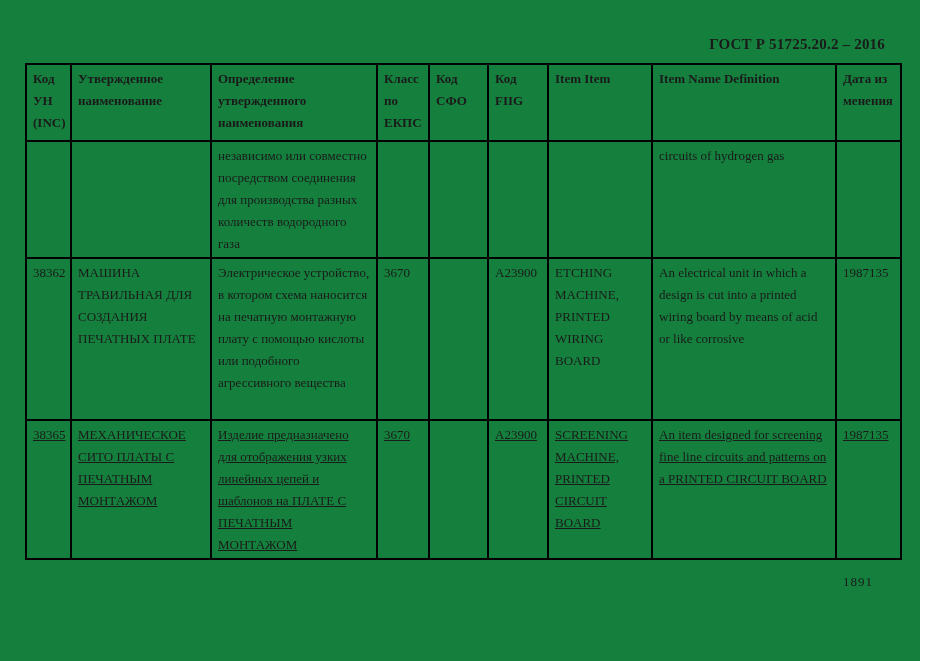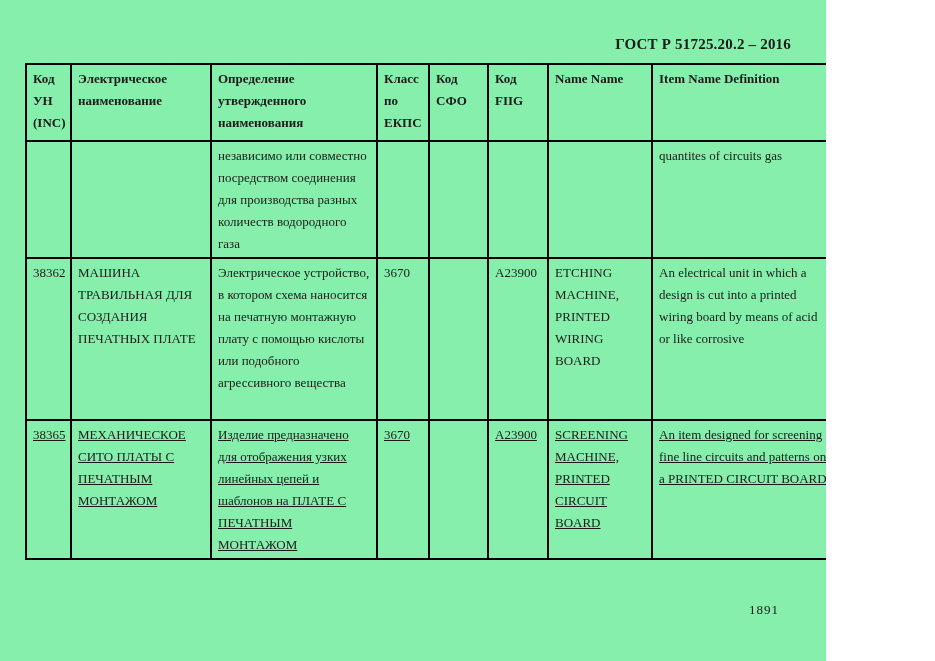--- a/index.html
+++ b/index.html
@@ -2,23 +2,23 @@
 <html lang="ru"><head>
 <meta charset="utf-8">
 <style>
   html, body {
     margin: 0;
     padding: 0;
     background: #ffffff;
   }
   .page {
     position: relative;
-    width: 826px;
+    width: 920px;
     height: 661px;
-    background: #86efac;
+    background: #15803d;
     font-family: "Liberation Serif", "DejaVu Serif", serif;
     color: #1a1a1a;
     overflow: hidden;
   }
   .doc-title {
     position: absolute;
     top: 36px;
     right: 35px;
     font-size: 15px;
     font-weight: bold;
@@ -47,21 +47,21 @@
     font-weight: bold;
   }
   tr.hdr    { height: 77px; }
   tr.row-0  { height: 108px; }
   tr.row-1  { height: 162px; }
   tr.row-2  { height: 139px; text-decoration: underline; }
   tr.row-3  { height: 29px; }
   th.brk    { word-break: break-all; margin-left: 32px; }
   .page-number {
     position: absolute;
-    top: 602px;
+    top: 574px;
     right: 47px;
     font-size: 13px;
     letter-spacing: 1px;
   }
 </style>
 </head>
 <body>
 
 <div class="page">
 
@@ -75,40 +75,40 @@
       <col style="width:52px">
       <col style="width:59px">
       <col style="width:60px">
       <col style="width:104px">
       <col style="width:184px">
       <col style="width:65px">
     </colgroup>
     <thead>
       <tr class="hdr">
         <th>Код УН (INC)</th>
-        <th>Электрическое наименование</th>
+        <th>Утвержденное наименование</th>
         <th>Определение утвержденного наименования</th>
         <th>Класс по ЕКПС</th>
         <th>Код СФО</th>
         <th>Код FIIG</th>
-        <th>Name Name</th>
+        <th>Item Item</th>
         <th>Item Name Definition</th>
         <th class="brk">Дата изменения</th>
       </tr>
     </thead>
     <tbody>
       <tr class="row-0">
         <td></td>
         <td></td>
         <td>независимо или совместно посредством соединения для производства разных количеств водородного газа</td>
         <td></td>
         <td></td>
         <td></td>
         <td></td>
-        <td>quantites of circuits gas</td>
+        <td>circuits of hydrogen gas</td>
         <td></td>
       </tr>
       <tr class="row-1">
         <td>38362</td>
         <td>МАШИНА ТРАВИЛЬНАЯ ДЛЯ СОЗДАНИЯ ПЕЧАТНЫХ ПЛАТЕ</td>
         <td>Электрическое устройство, в котором схема наносится на печатную монтажную плату с помощью кислоты или подобного агрессивного вещества</td>
         <td>3670</td>
         <td></td>
         <td>A23900</td>
         <td>ETCHING MACHINE, PRINTED WIRING BOARD</td>

